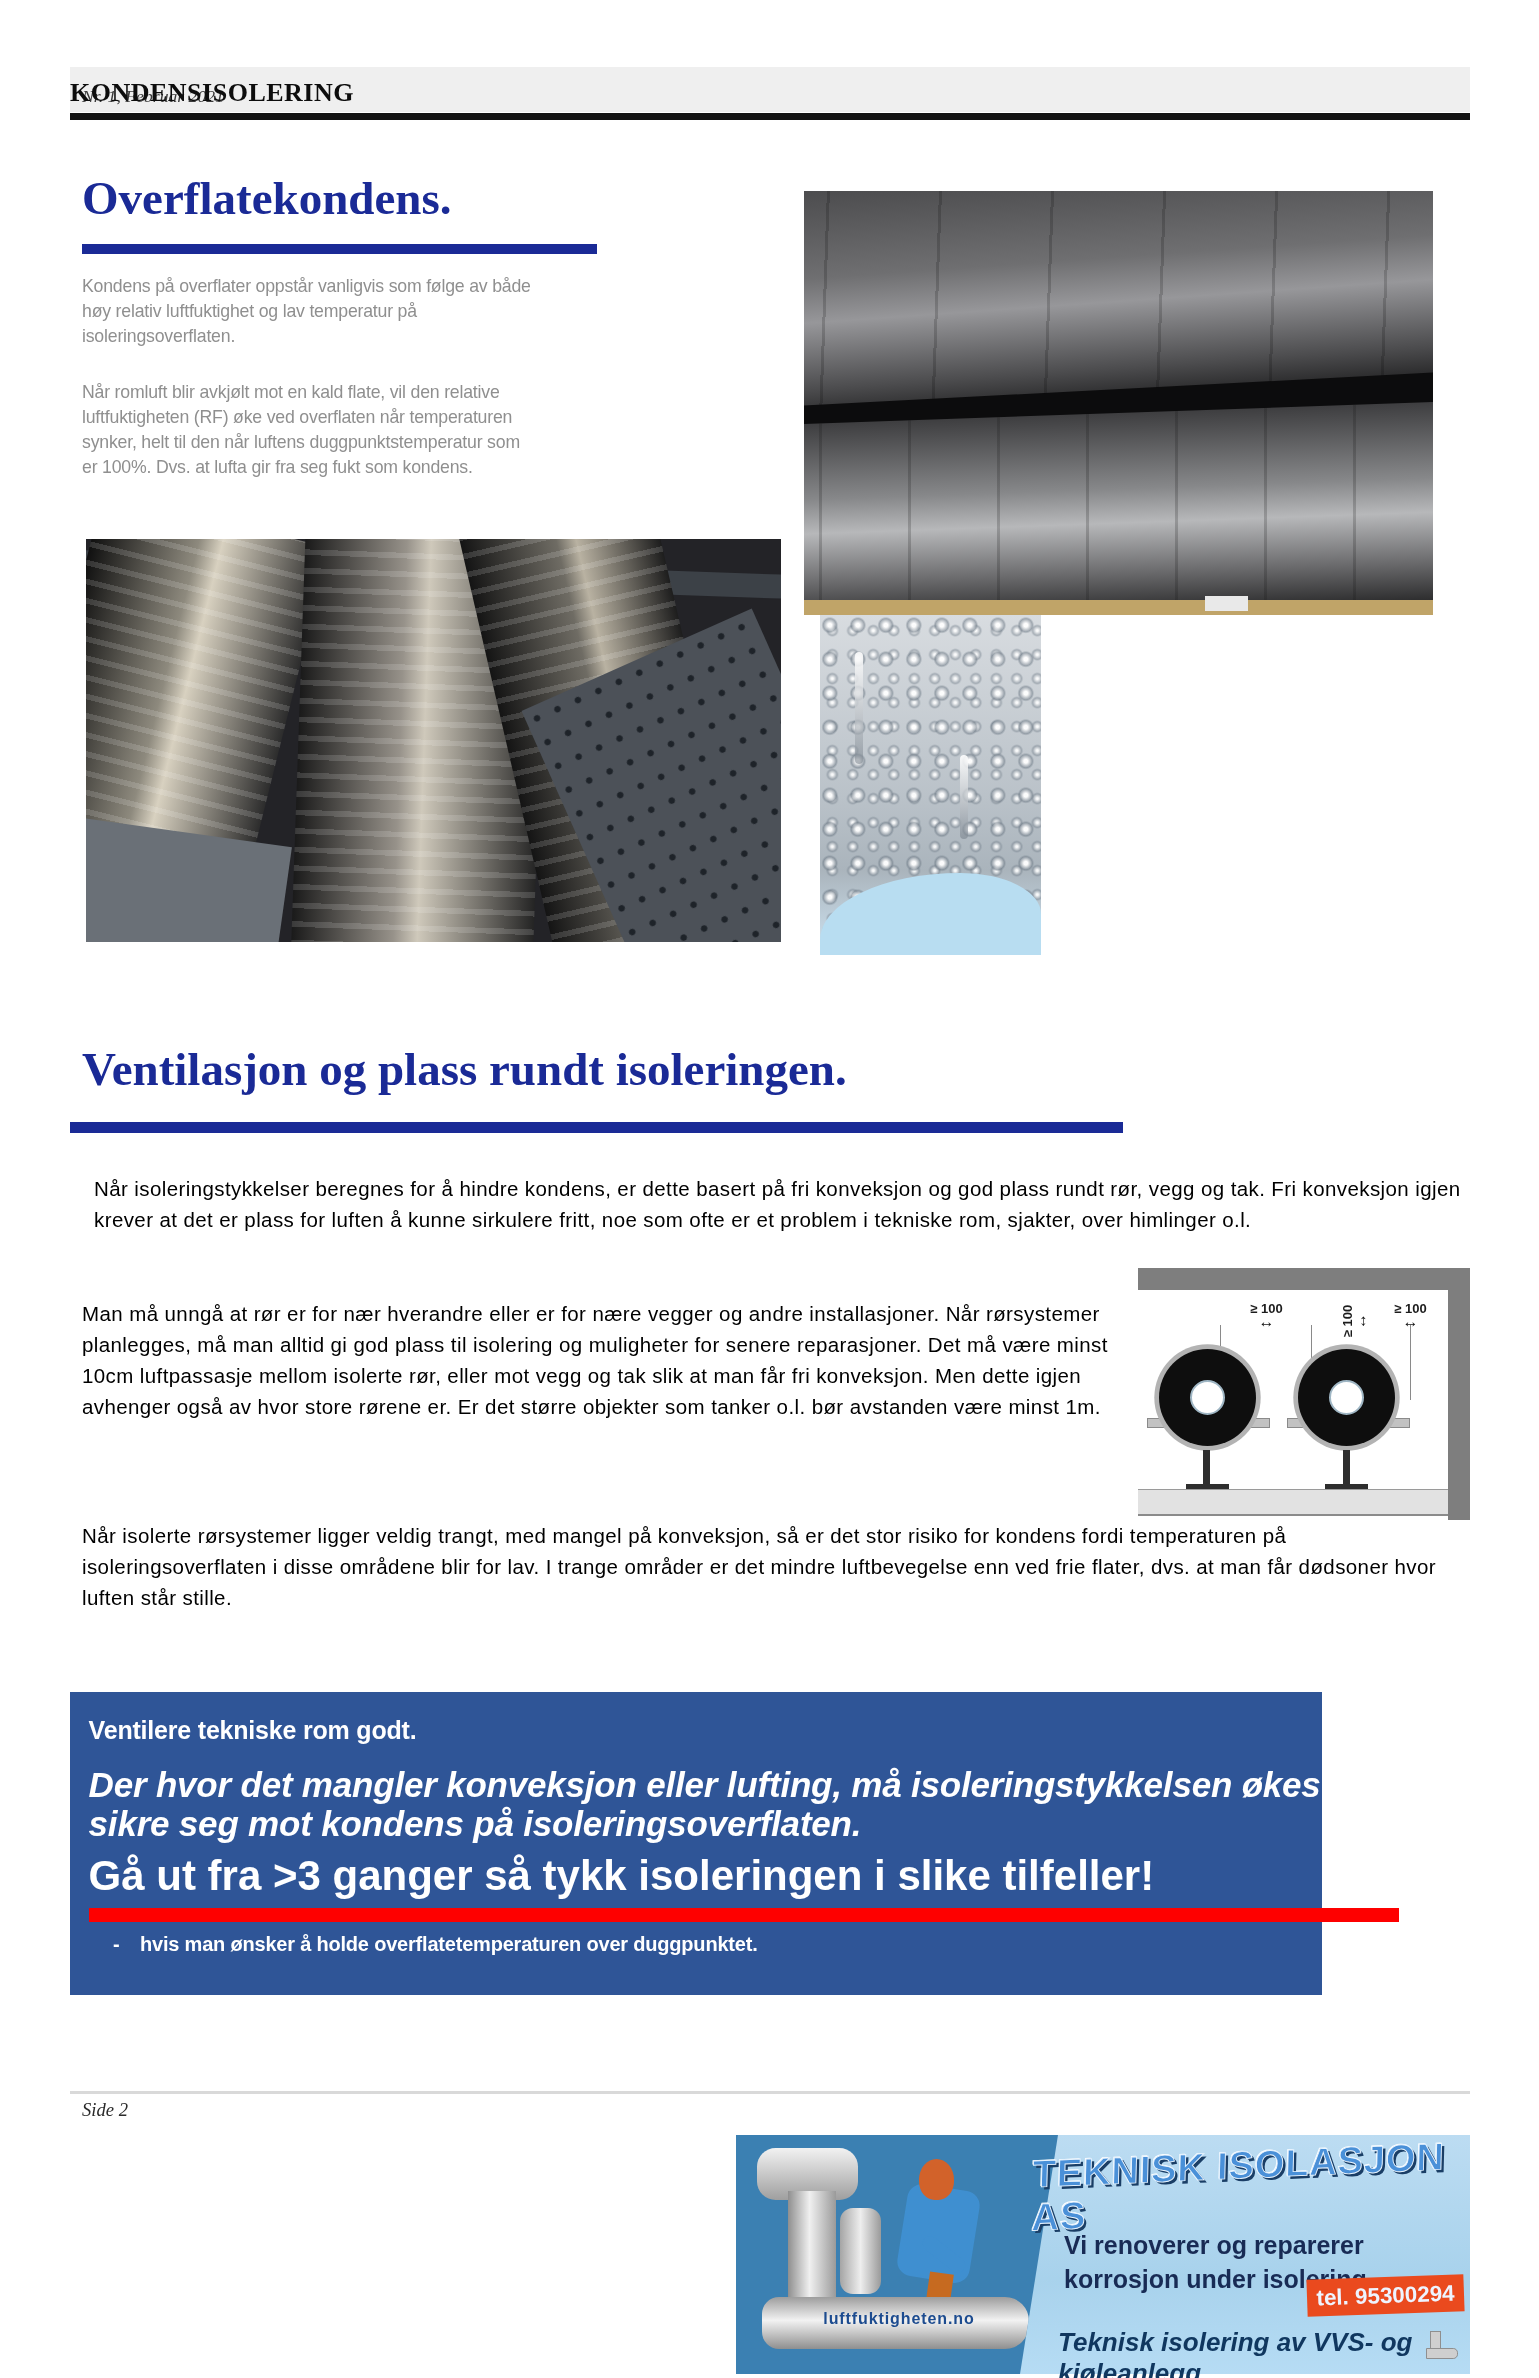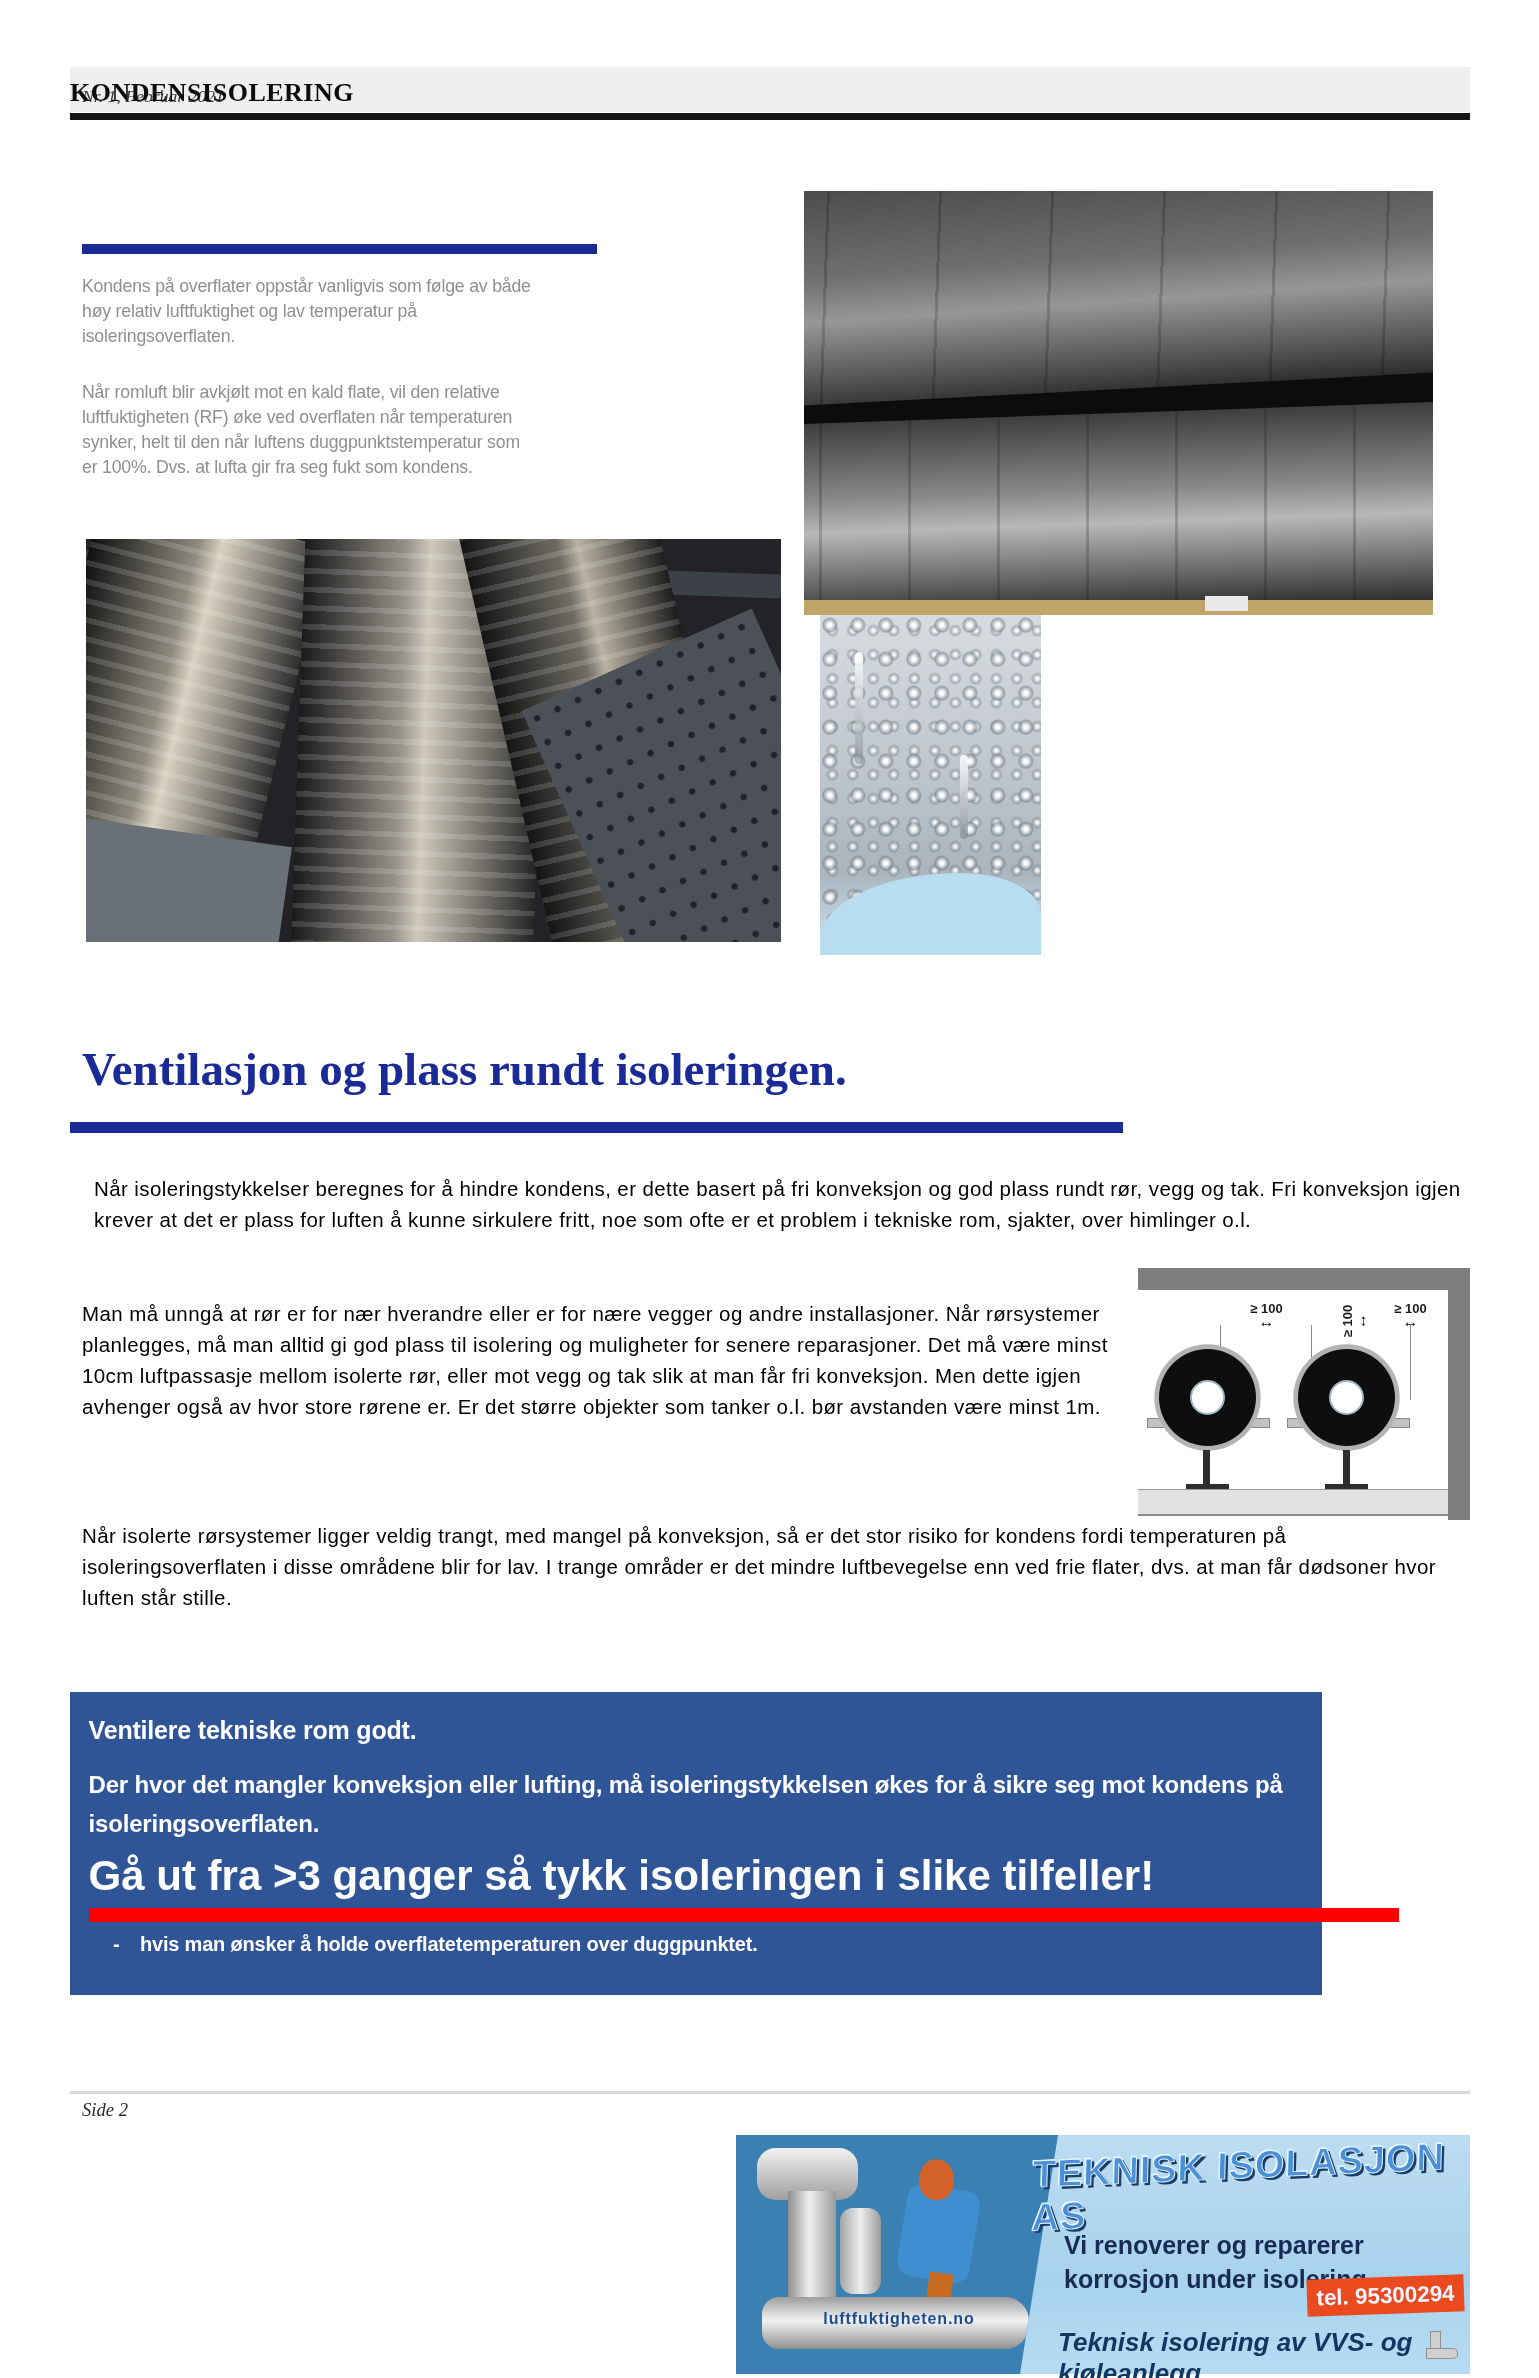--- a/index.html
+++ b/index.html
@@ -84,21 +84,21 @@
   .dg-foot{position:absolute;width:43px;height:6.5px;background:#2e2e2e;}
   .dg-dim{position:absolute;font:700 13px "Liberation Sans",sans-serif;color:#1c1c1c;text-align:center;}
   .dg-arrow{display:block;font-weight:400;font-size:16px;line-height:11.2px;color:#111;}
   .dg-dimv{transform:rotate(-90deg);transform-origin:center;}
   .dg-ext{position:absolute;width:0.9px;background:#8a8a8a;}
 
   
   .callout{left:70px;top:1692px;width:1252px;height:303px;background:#2f5597;}
   .co-t{position:absolute;color:#fff;font-weight:700;letter-spacing:-0.2px;}
   .co1{left:18.6px;top:24px;font-size:25px;}
-  .co2{left:18.6px;top:73px;width:1361px;font-size:24px;line-height:39px;}
+  .co2{left:18.6px;top:73px;width:1361px;font-size:35px;line-height:39px;font-style:italic;}
   .co3{left:18.6px;top:160px;font-size:42px;letter-spacing:0;}
   .co-red{position:absolute;left:18.6px;top:216px;width:1310px;height:14px;background:#fe0000;}
   .co4{left:43px;top:241px;font-size:20px;}
   .co4 .dash{display:inline-block;margin-right:20.5px;}
 
   
   .footrule{left:70px;top:2091px;width:1400px;height:2.8px;background:#d9d9d9;}
   .pageno{left:82px;top:2099px;font:italic 18.6px "Liberation Serif",serif;color:#2b2b2b;}
 
   
@@ -144,20 +144,21 @@
 </head>
 <body>
 
 <div class="page">
 
   <div class="abs masthead"></div>
   <div class="abs issue">Nr. 1, Februar 2021</div>
   <div class="abs doctitle">KONDENSISOLERING</div>
   <div class="abs headrule"></div>
 
+  <div class="abs h1">Overflatekondens.</div>
   <div class="abs h1bar"></div>
   <div class="abs graytext gp1">Kondens på overflater oppstår vanligvis som følge av både høy relativ luftfuktighet og lav temperatur på isoleringsoverflaten.</div>
   <div class="abs graytext gp2">Når romluft blir avkjølt mot en kald flate, vil den relative luftfuktigheten (RF) øke ved overflaten når temperaturen synker, helt til den når luftens duggpunktstemperatur som er 100%. Dvs. at lufta gir fra seg fukt som kondens.</div>
 
   <div class="abs photo photo-tr">
     <div class="tr-pipe1">
         <div class="tr-streaks1"></div>
       </div>
     <div class="tr-gap"></div>
     <div class="tr-pipe2">

